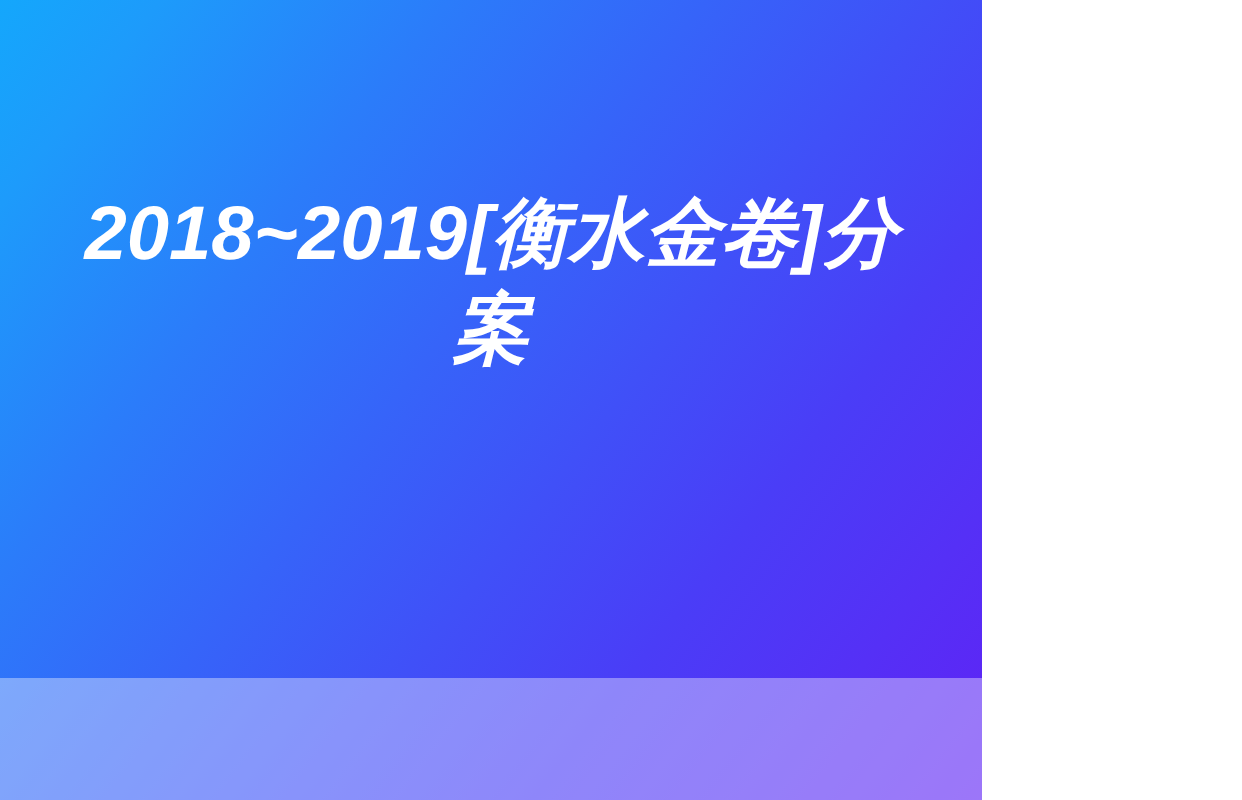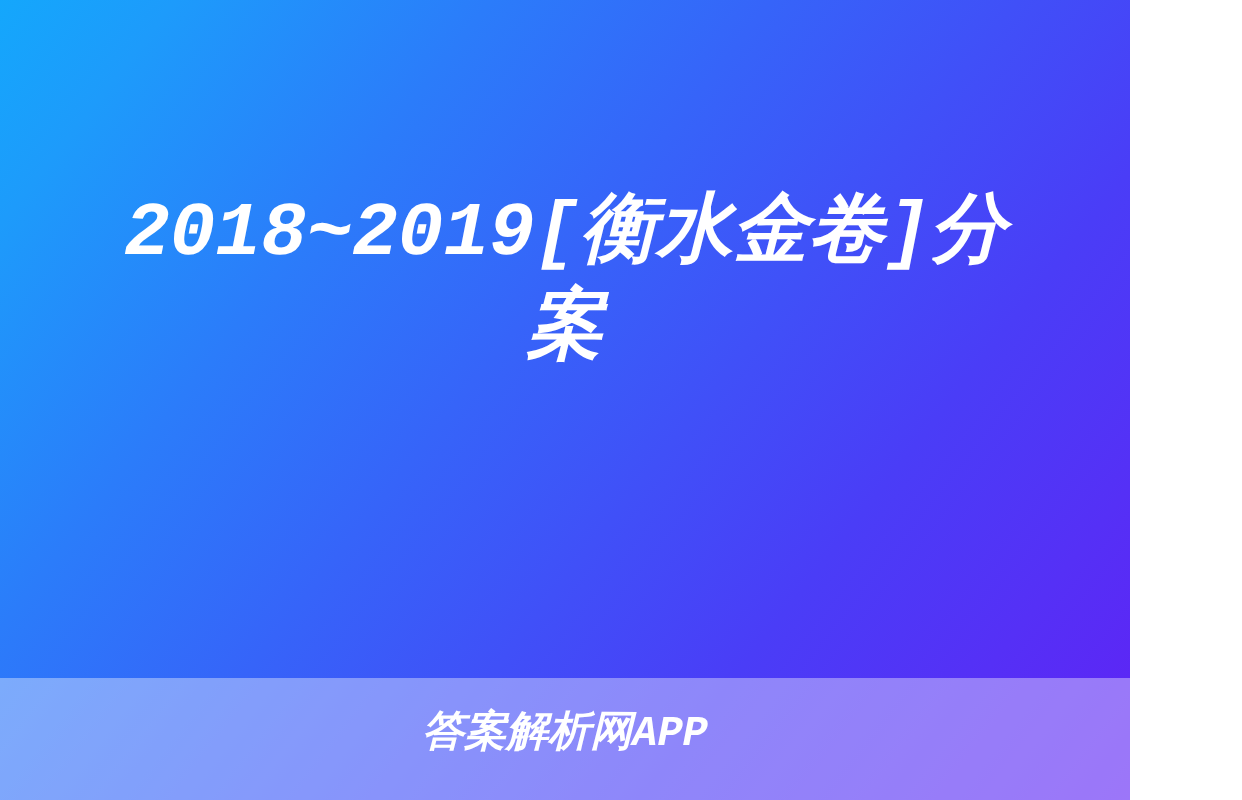--- a/index.html
+++ b/index.html
@@ -3,24 +3,24 @@
 <meta charset="utf-8">
 <style>
   html, body {
     margin: 0;
     padding: 0;
     background: #ffffff;
   }
 
   #poster {
     position: relative;
-    width: 1130px;
+    width: 982px;
     height: 800px;
     overflow: hidden;
-    font-family: Liberation Mono, monospace;
+    font-family: Liberation Sans, sans-serif;
     
     background:
       linear-gradient(128deg,
         #14a7fc 0%,
         #1d9bfb 10%,
         #2b7cfa 28%,
         #3664f9 44%,
         #4050f8 58%,
         #4a3df7 72%,
         #5530f6 86%,
@@ -79,15 +79,14 @@
 
 <div id="poster">
 
   <div class="title-block">
     <span class="title-line">2018~2019[衡水金卷]分</span>
     <span class="title-line">案</span>
   </div>
 
   <div class="footer-band"></div>
 
-  <div class="footer-text">答案解析网APP</div>
 
 </div>
 
 </body></html>

